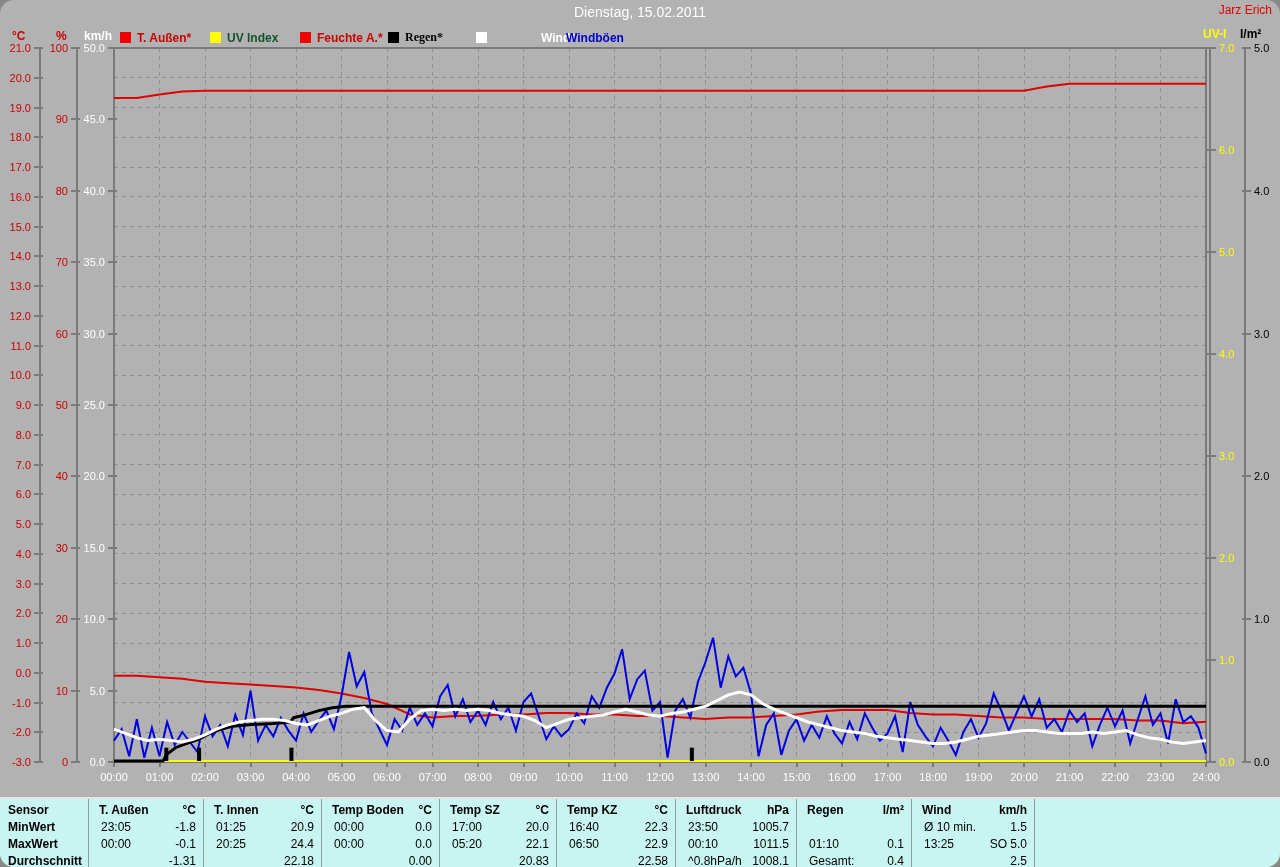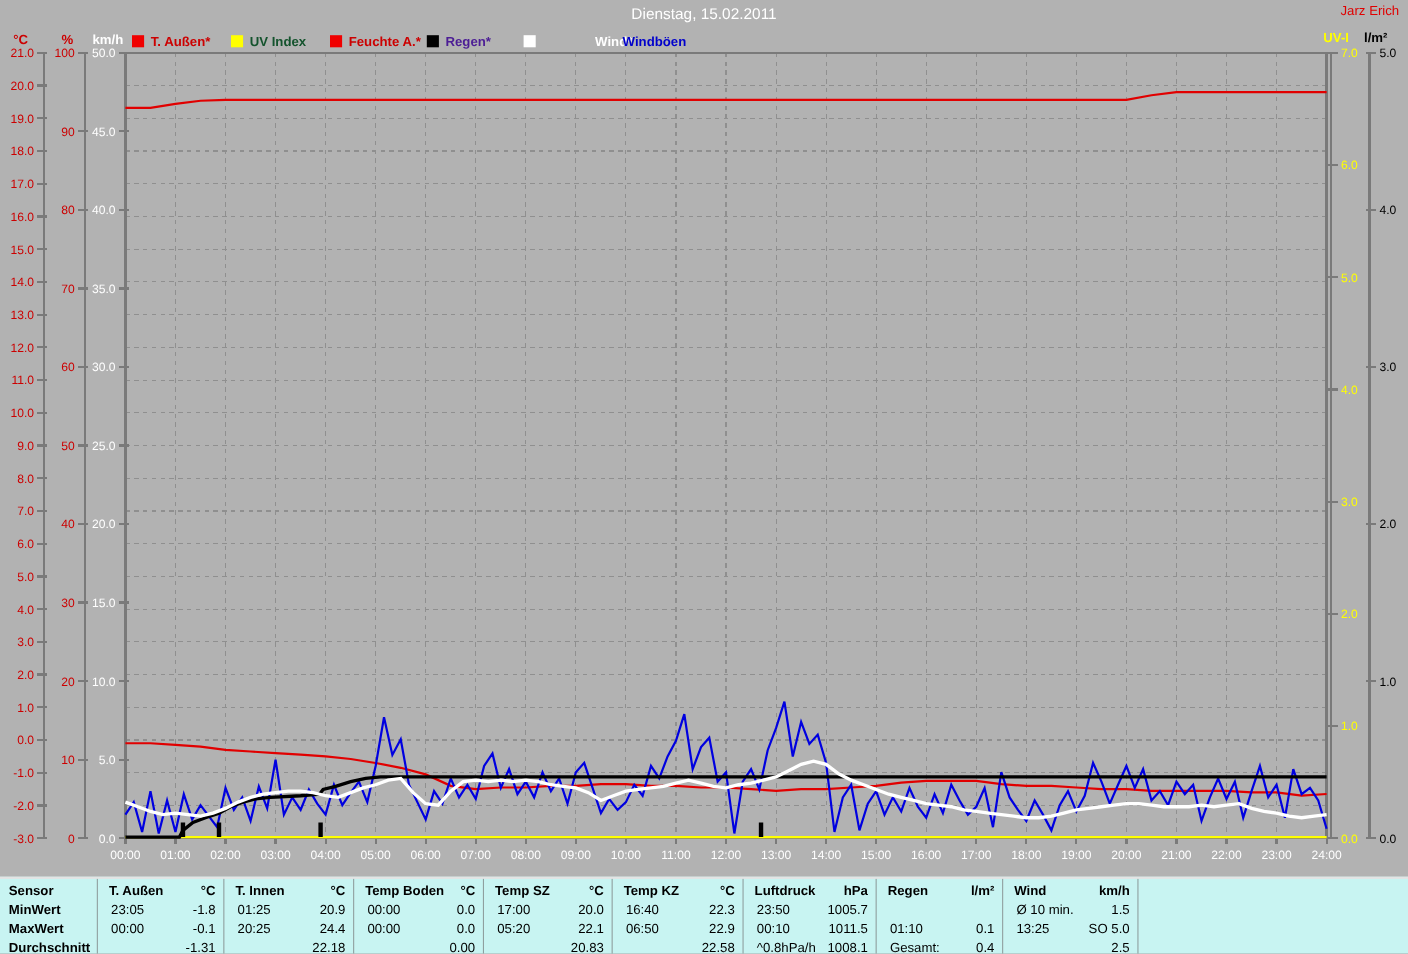--- a/index.html
+++ b/index.html
@@ -1,36 +1,36 @@
 <!DOCTYPE html>
 <html><head>
 <meta charset="utf-8">
 <style>
   html,body{margin:0;padding:0;background:#888;}
   .screen{position:relative;width:1280px;height:867px;overflow:hidden;
-    background:#b2b2b2;font-family:"Liberation Sans","DejaVu Sans",sans-serif;}
+    background:#b2b2b2;font-family:"Liberation Sans","DejaVu Sans",sans-serif;border-radius:14px;}
   .abs{position:absolute;}
   .page-title{top:4px;left:0;width:1280px;text-align:center;color:#fff;font-size:14px;}
   .station{top:3px;right:8px;color:#e00000;font-size:12px;}
   .unit{font-size:12px;font-weight:bold;}
   .unit-c{top:29px;left:12px;color:#cc0000;}
   .unit-pct{top:29px;left:56px;color:#cc0000;}
   .unit-kmh{top:29px;left:84px;color:#fff;}
   .unit-uvi{top:27px;left:1203px;color:#ffff00;}
   .unit-lm2{top:27px;left:1240px;color:#000;}
   .legend-item{top:31px;height:13px;display:flex;align-items:center;font-size:12px;font-weight:bold;}
   .swatch{display:inline-block;width:11px;height:11px;margin-right:6px;}
   .sw-red{background:#f00000;}
   .sw-yellow{background:#ffff00;}
   .sw-black{background:#000;}
   .sw-white{background:#fff;}
   .sw-blue{background:#0000e8;}
   .lg-red{color:#cc0000;}
   .lg-yellow{color:#14532d;}
-  .lg-black{color:#4c1d95;}
+  .lg-black{color:#000000;font-family:Liberation Serif, serif;}
   .lg-white{color:#fff;}
   .lg-blue{color:#0000cc;}
   #plot{top:0;left:0;}
   
   #stats-table{top:797px;left:0;width:1280px;height:70px;background:#c8f4f2;
     border-top:2px solid #e4e4e4;display:flex;font-size:12px;color:#000;}
   .t-col{height:70px;box-sizing:border-box;border-right:1px solid #8f9f9f;padding-top:3px;}
   .t-col:last-child{border-right:none;}
   .t-row{height:17px;line-height:16px;display:flex;justify-content:space-between;}
   .t-row .lc{padding-left:12px;white-space:nowrap;}

